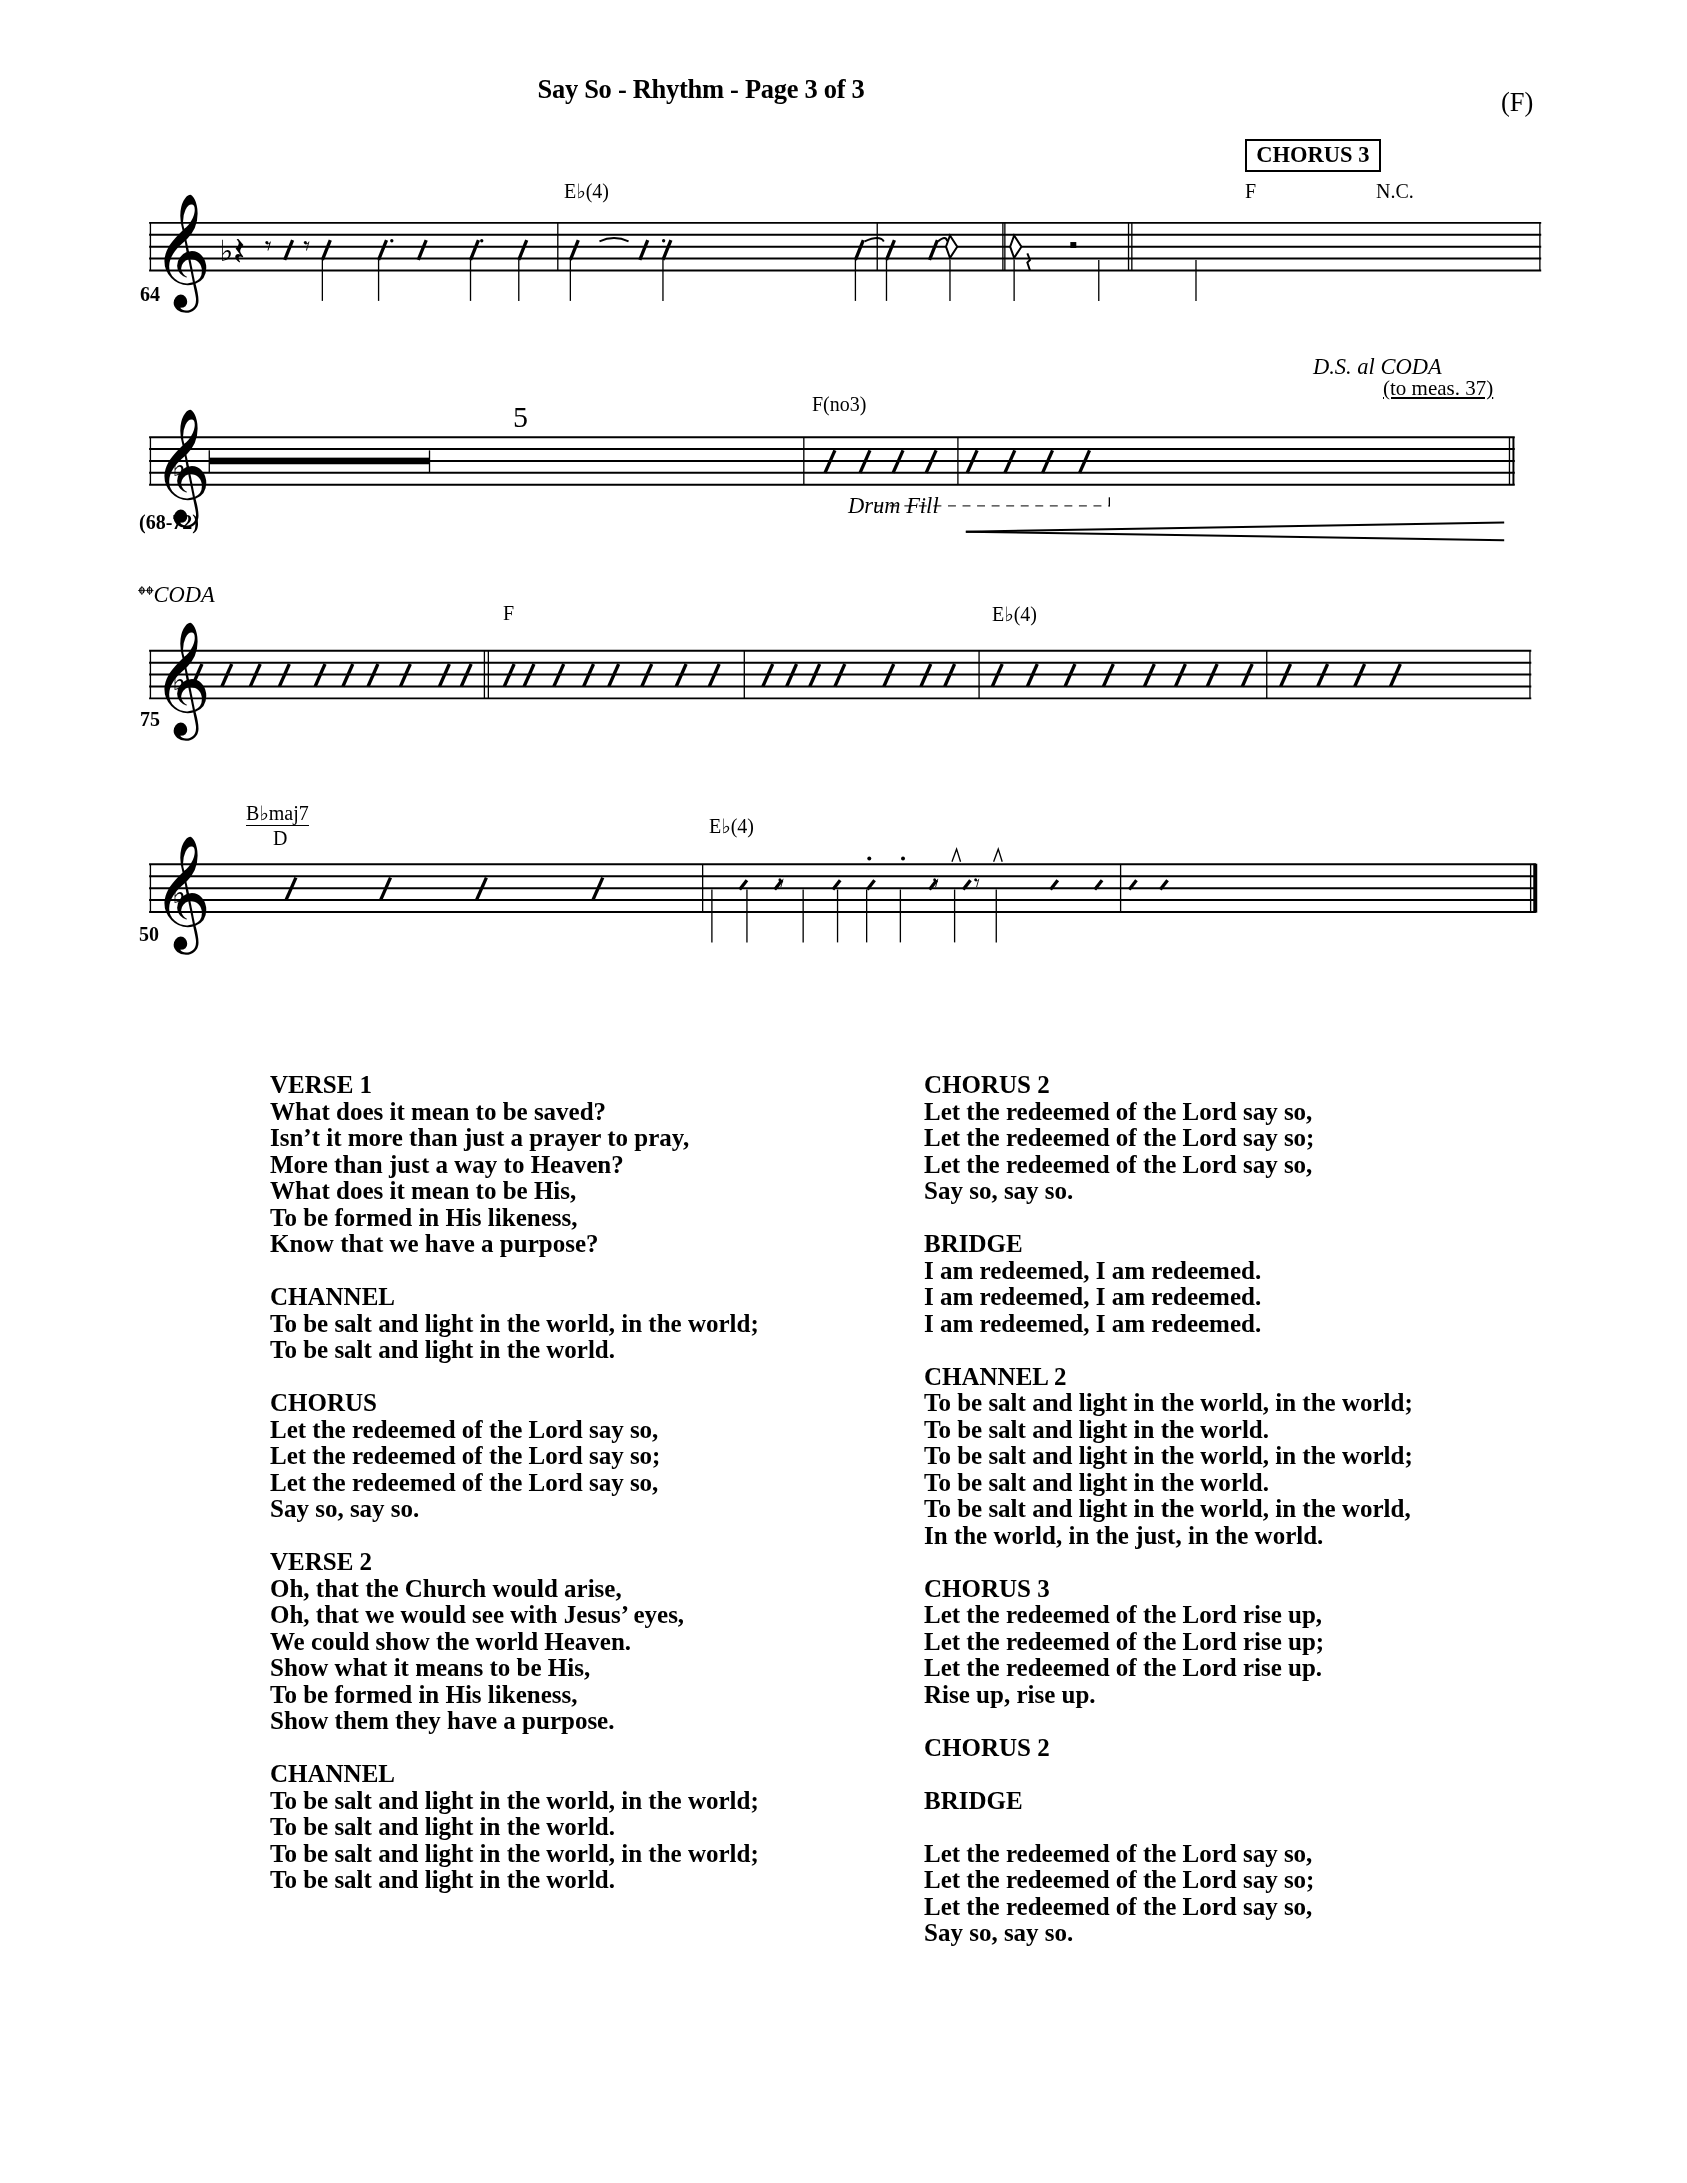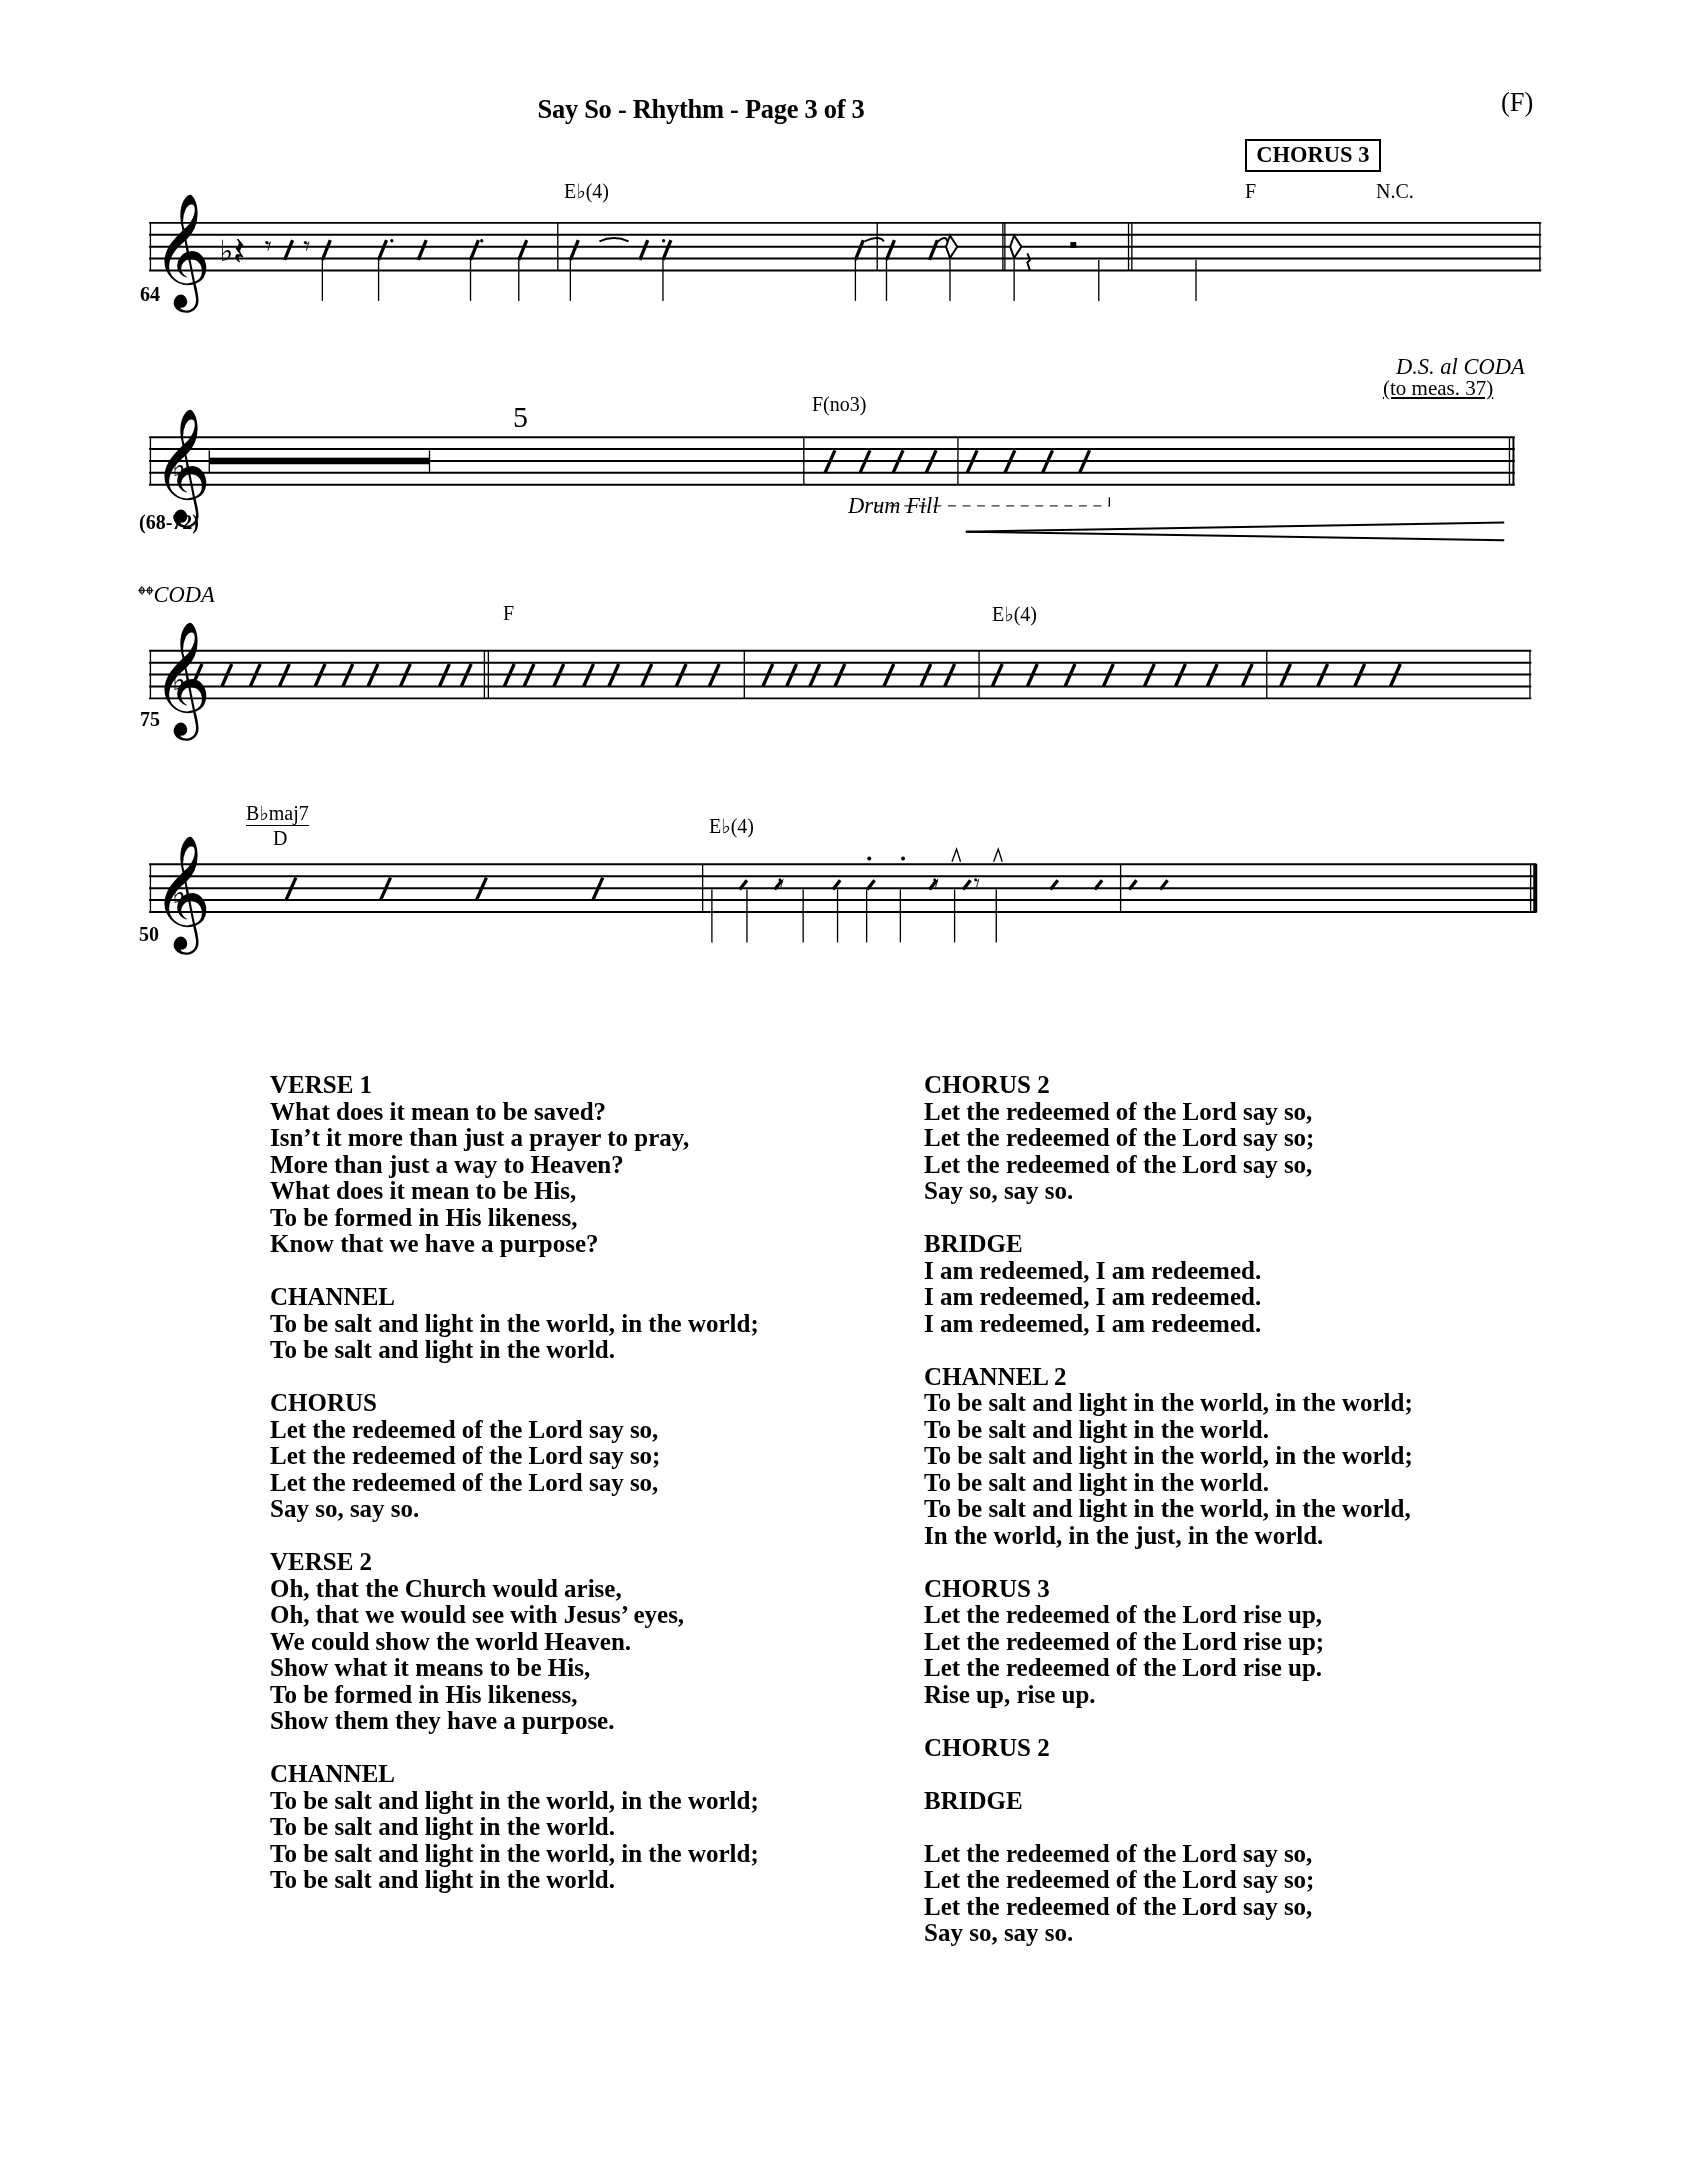--- a/index.html
+++ b/index.html
@@ -1,18 +1,18 @@
 <!DOCTYPE html>
 <html style="font-size:10.6px"><head>
 <meta charset="utf-8">
 <style>
   html, body { margin:0; padding:0; background:#fff; }
   body { width:1687px; height:2183px; position:relative; font-family:"Liberation Serif", "DejaVu Serif", serif; color:#000; overflow:hidden; }
   .abs { position:absolute; }
-  .title { left:0; width:1402px; top:74px; text-align:center; font-weight:bold; font-size:26.5px; letter-spacing:-0.3px;margin-top:20px; }
+  .title { left:0; width:1402px; top:74px; text-align:center; font-weight:bold; font-size:26.5px; letter-spacing:-0.3px; }
   .key { left:1501px; top:87px; font-size:26.5px; }
   .rehearsal { left:1245px; top:139px; border:2px solid #000; padding:1.3px 9.3px; font-weight:bold; font-size:22.5px; }
   .chord { font-size:20px; }
   .measno { font-size:20px;font-weight:bold; }
   .lyric-col { font-weight:bold; font-size:25px; line-height:26.5px; }
   .lyric-col .sec { margin-bottom:26.5px;margin-top:24px; }
   .lyric-col .hdr, .lyric-col .line { white-space:nowrap; }
   svg.staff { position:absolute; left:0; top:0; }
   .ital { font-style:italic; }
 </style>
@@ -275,21 +275,21 @@
 <div class="abs rehearsal">CHORUS 3</div>
 
 <div class="abs measno" style="left:140px;top:283px;">64</div>
 <div class="abs chord" style="left:564px;top:179px;">E♭(4)</div>
 <div class="abs chord" style="left:1245px;top:180px;">F</div>
 <div class="abs chord" style="left:1376px;top:180px;">N.C.</div>
 
 <div class="abs measno" style="left:139px;top:511px;">(68-72)</div>
 <div class="abs" style="left:513px;top:400px;font-size:30px;">5</div>
 <div class="abs chord" style="left:812px;top:393px;">F(no3)</div>
-<div class="abs chord ital" style="left:1396px;top:354px;font-size:22.5px;">D.S. al CODA</div>
+<div class="abs chord ital" style="left:1313px;top:354px;font-size:22.5px;">D.S. al CODA</div>
 <div class="abs chord" style="left:1383px;top:376px;font-size:21px;text-decoration:underline;">(to meas. 37)</div>
 <div class="abs ital" style="left:832px;top:493px;font-size:22.5px;margin-left:16px;">Drum Fill</div>
 
 <div class="abs" style="left:138px;top:582px;font-size:22.5px;">
   <span>𝄌𝄌</span><span class="ital">CODA</span>
 </div>
 <div class="abs measno" style="left:140px;top:708px;">75</div>
 <div class="abs chord" style="left:503px;top:602px;">F</div>
 <div class="abs chord" style="left:992px;top:602px;">E♭(4)</div>
 

